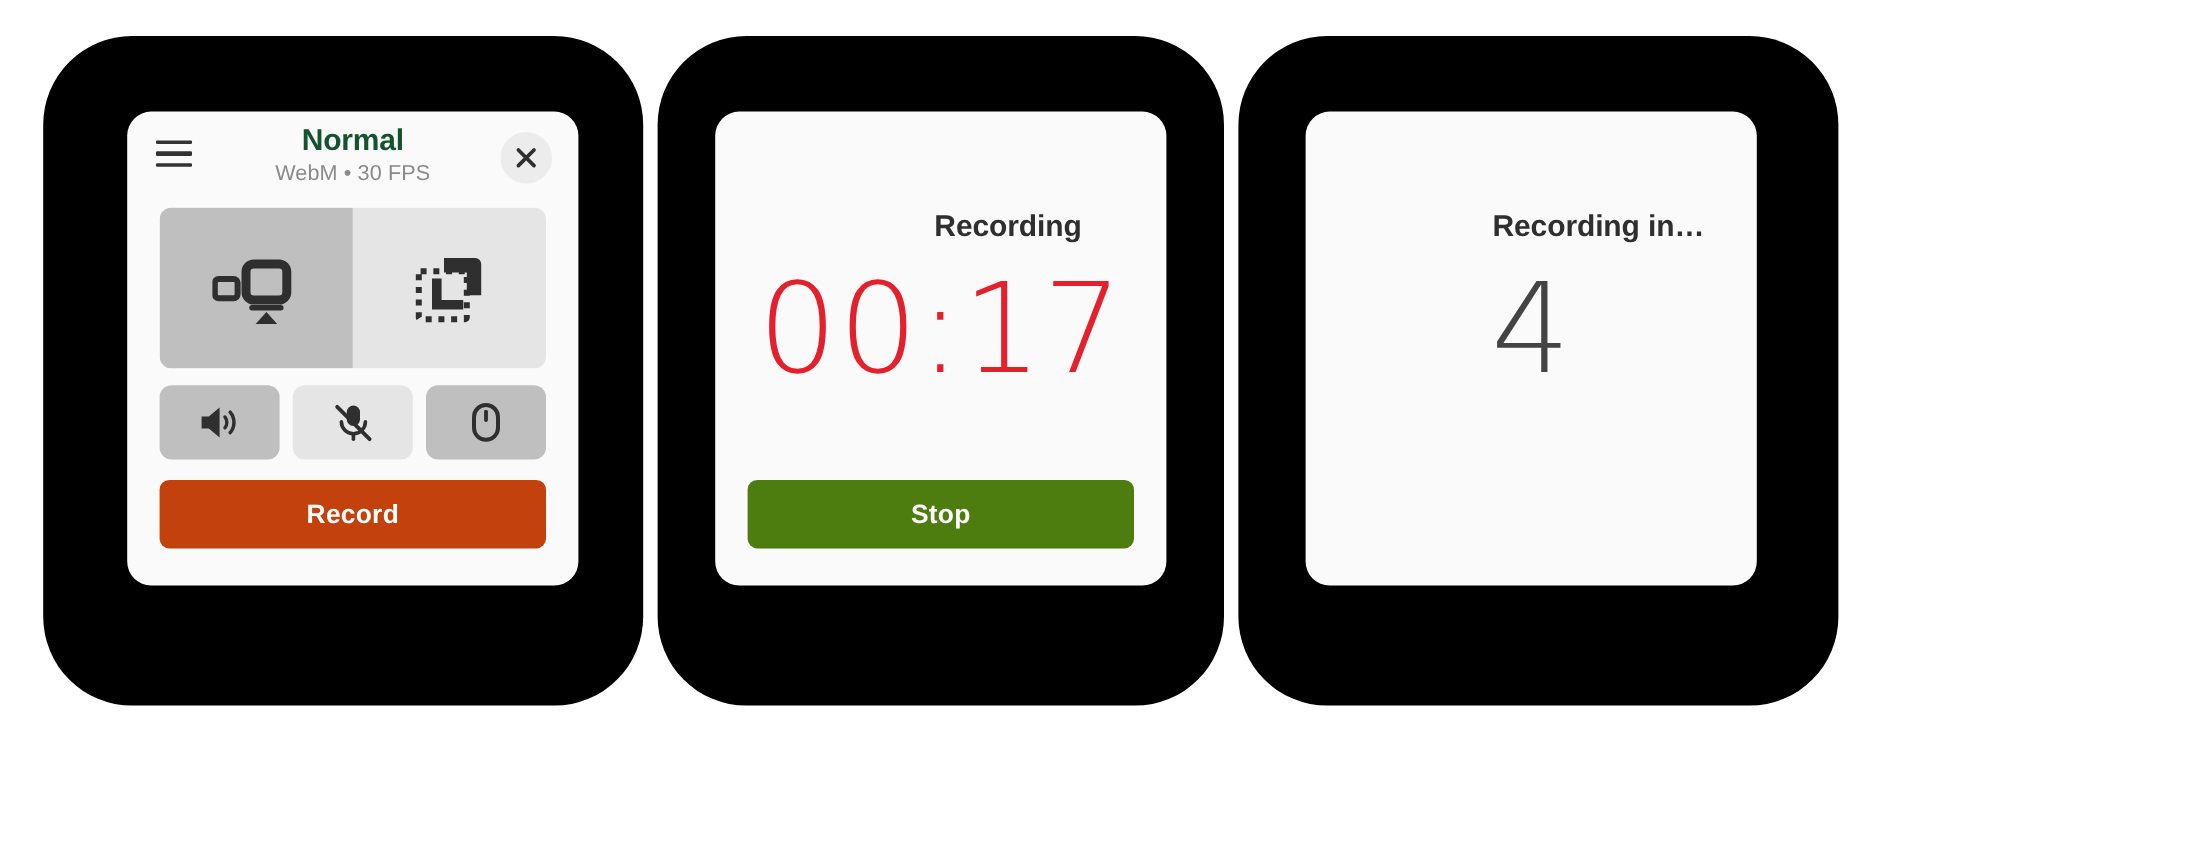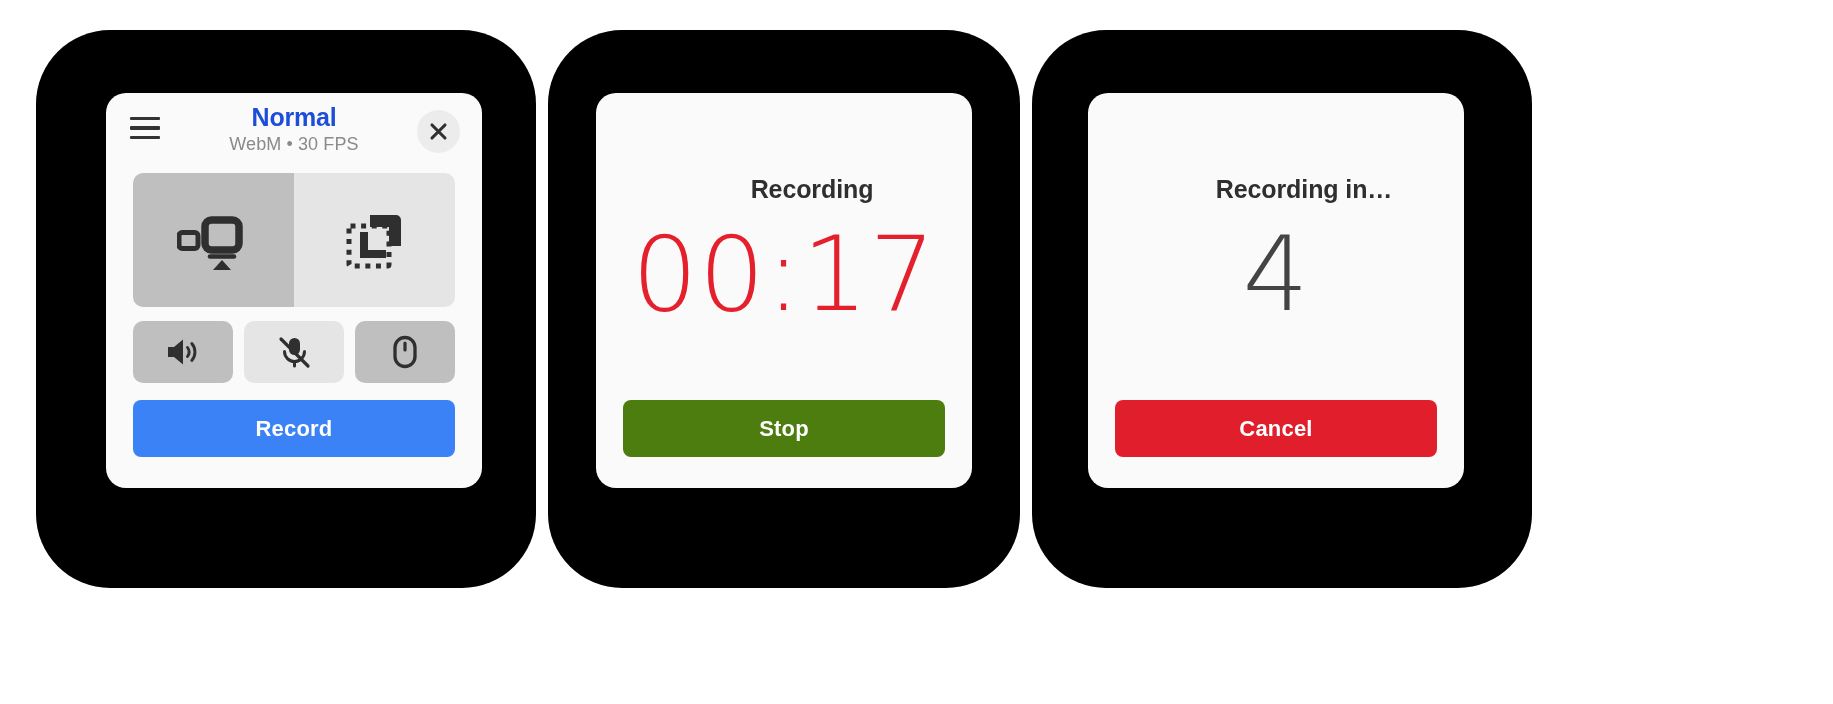--- a/index.html
+++ b/index.html
@@ -68,21 +68,21 @@
   .p1-titles {
     position: absolute;
     left: 0; top: 10px;
     width: 376px;
     text-align: center;
     pointer-events: none;
   }
   .p1-title {
     font-size: 25px;
     font-weight: bold;
-    color: #1d4ed8;
+    color: #14532d;
     line-height: 1.16;
     letter-spacing: -0.2px;
   }
   .p1-subtitle {
     font-size: 18px;
     color: #8a8a8a;
     line-height: 1.2;
     margin-top: 2px;
     letter-spacing: 0.1px;
   }
@@ -151,35 +151,36 @@
     height: 57px;
     border: none;
     border-radius: 8px;
     color: #ffffff;
     font-family: "Liberation Sans", sans-serif;
     font-size: 22px;
     font-weight: bold;
     letter-spacing: 0.2px;
     cursor: pointer;
   }
-  .action-btn.record { top: 307px; background: #3b82f6; }
+  .action-btn.record { top: 307px; background: #c2410c; }
   .action-btn.stop   { top: 307px; background: #4d7c0f; }
   .action-btn.cancel { top: 307px; background: #e11f2c; }
 
   
   .status-heading {
     position: absolute;
     left: 0;
     top: 82px;
     width: 432px;
     text-align: center;
     font-size: 25px;
     font-weight: bold;
     color: #2f2f2f;
     letter-spacing: -0.1px;
+    padding-left: 28px;
   }
   .big-readout {
     position: absolute;
     left: 0;
     top: 116px;
     width: 376px;
     text-align: center;
     font-size: 104px;
     font-weight: 300;
     line-height: 1.25;
@@ -291,16 +292,15 @@
 
   <div class="card c2">
     <div class="status-heading">Recording</div>
     <div class="big-readout timer">00:17</div>
     <button class="action-btn stop">Stop</button>
   </div>
 
   <div class="card c3">
     <div class="status-heading">Recording in…</div>
     <div class="big-readout countdown">4</div>
-    <button class="action-btn cancel">Cancel</button>
   </div>
 
 </div>
 
 </body></html>

